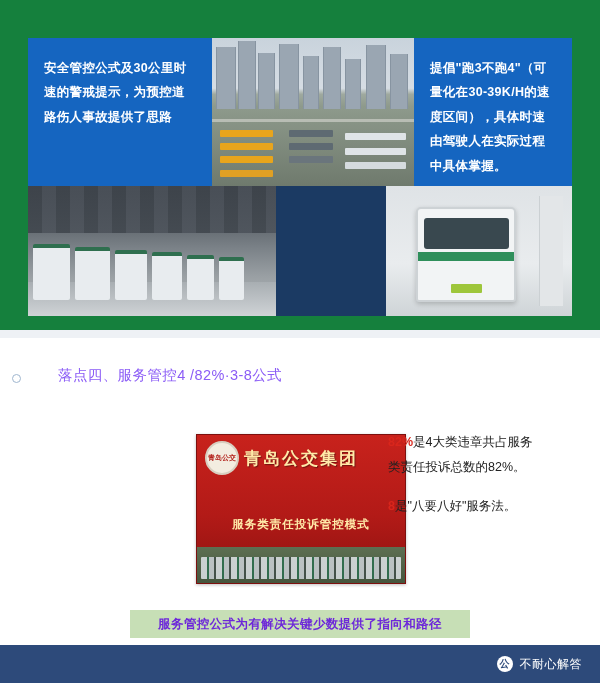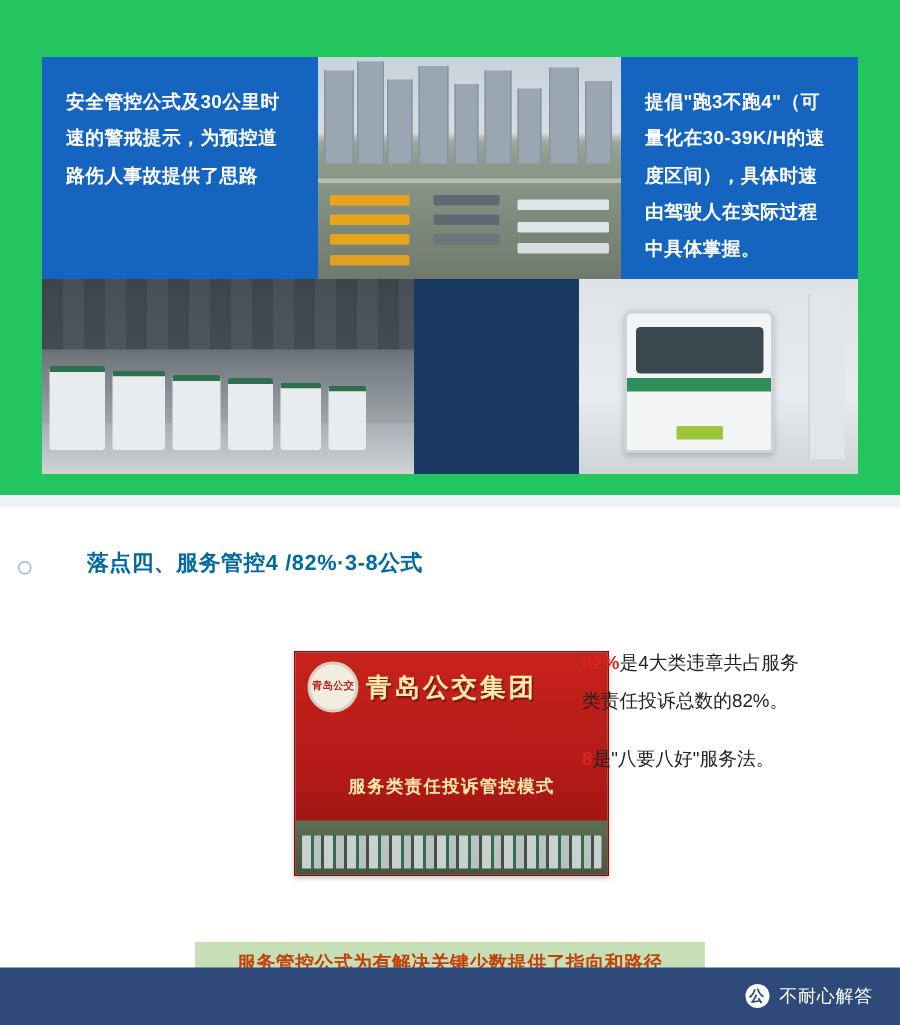--- a/index.html
+++ b/index.html
@@ -19,21 +19,21 @@
     height: 683px;
     background: #ffffff;
   }
 
   
   .top-section {
     position: absolute;
     left: 0; top: 0;
     width: 600px;
     height: 330px;
-    background: #22c55e;
+    background: #15803d;
   }
   .photo-grid {
     position: absolute;
     left: 28px; top: 38px;
     width: 544px;
     height: 278px;
   }
   .cell {
     position: absolute;
     overflow: hidden;
@@ -153,22 +153,22 @@
   }
   .bullet-dot {
     position: absolute; left: 12px; top: 36px;
     width: 9px; height: 9px; border-radius: 50%;
     border: 1.5px solid #9fb6cf;
     box-sizing: border-box;
   }
   .heading {
     position: absolute; left: 58px; top: 28px;
     font-size: 14.5px;
-    font-weight: 700;
-    color: #0369a1;
+    font-weight: 400;
+    color: #8b5cf6;
     letter-spacing: .4px;
   }
 
   .col-left {
     position: absolute; left: 40px; top: 92px; width: 140px;
     font-size: 12.5px;
     line-height: 2.0;
     color: #222222;
   }
   .col-right {
@@ -237,25 +237,24 @@
     opacity: .9;
     border-radius: 1px;
   }
 
   
   .green-bar {
     position: absolute; left: 130px; top: 272px;
     width: 340px; height: 28px;
     background: #c7dfb6;
     display: flex; align-items: center; justify-content: center;
-    color: #c2410c;
+    color: #6d28d9;
     font-size: 12.5px;
     font-weight: 700;
     letter-spacing: .4px;
-    margin-top: 18px;
   }
 
   
   .footer {
     position: absolute; left: 0; top: 645px; width: 600px; height: 38px;
     background: #2d4a7a;
     display: flex; align-items: center; justify-content: flex-end;
   }
   .footer .brand {
     display: flex; align-items: center; margin-right: 18px;

